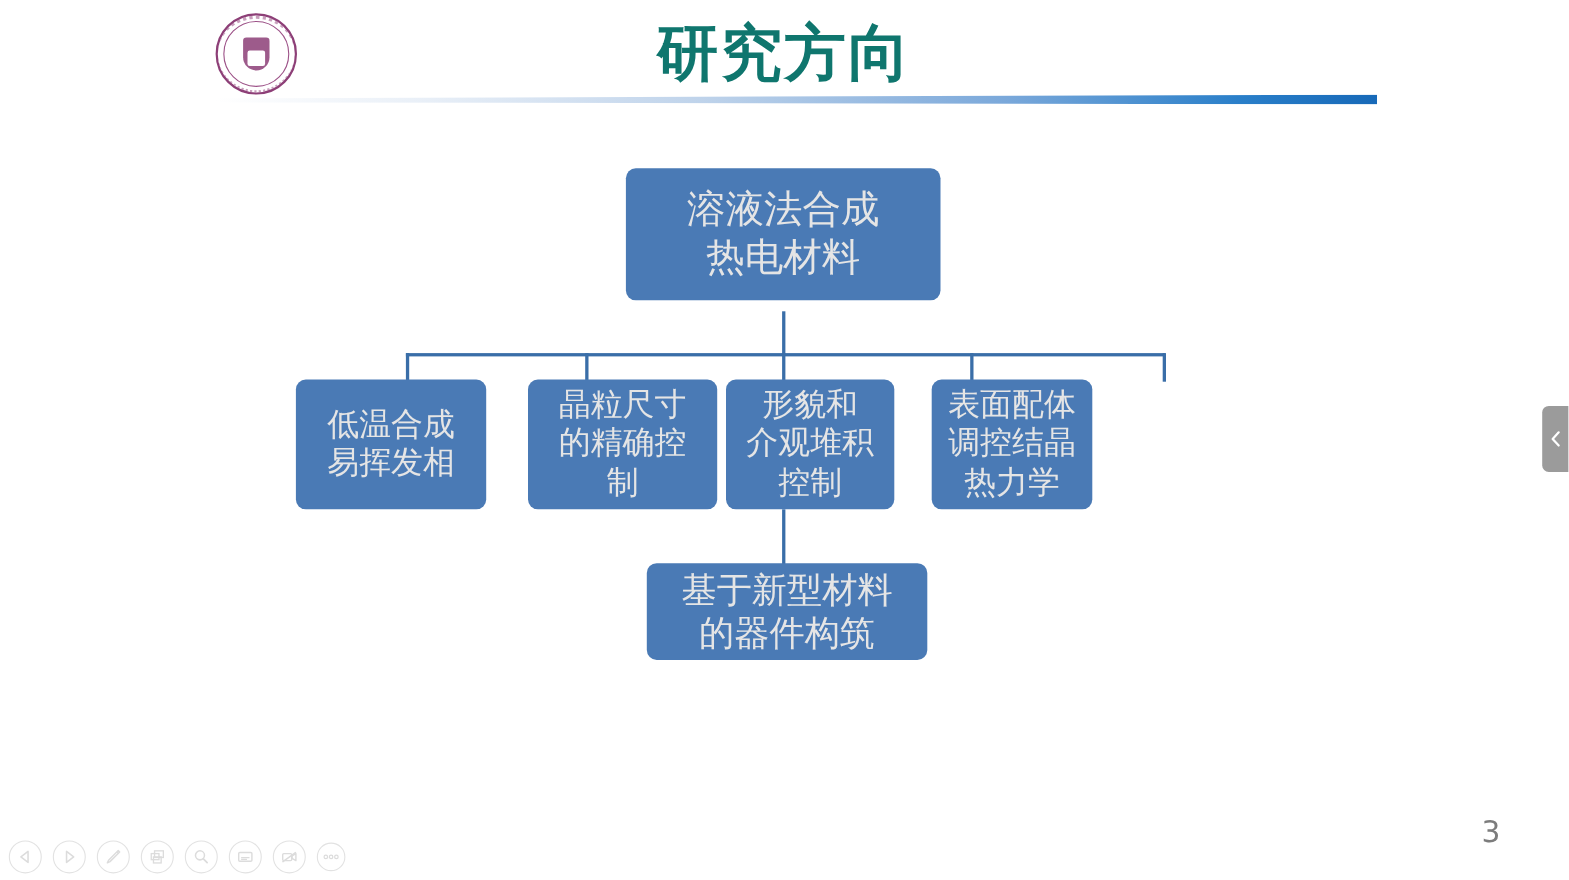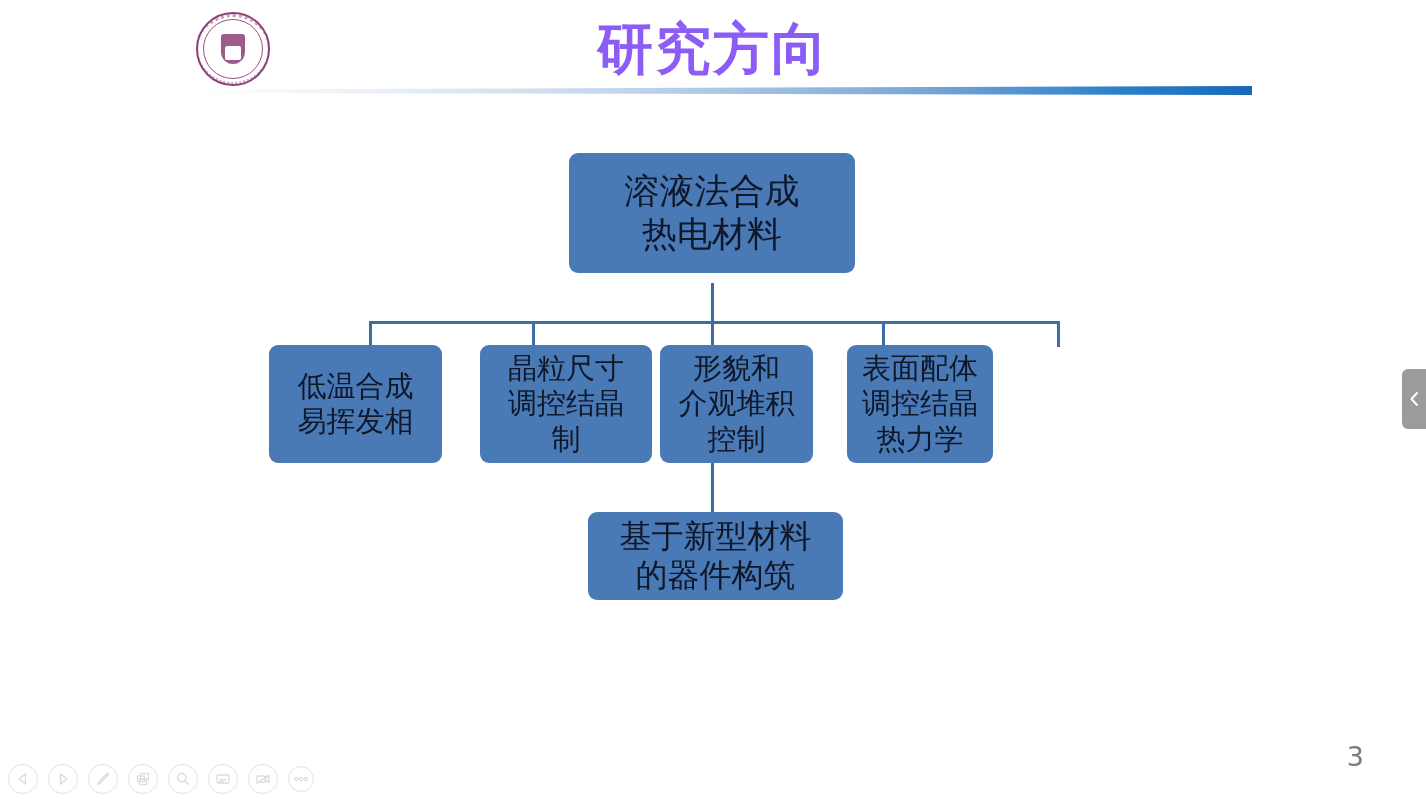--- a/index.html
+++ b/index.html
@@ -69,21 +69,21 @@
 
   #slide-title {
     position: absolute;
     left: 0;
     top: 14px;
     width: 1426px;
     text-align: center;
     font-size: 56px;
     line-height: 70px;
     font-weight: bold;
-    color: #8b5cf6;
+    color: #0f766e;
     letter-spacing: 2px;
     font-family: "DejaVu Sans", "Liberation Sans", sans-serif;
   }
 
   #title-rule {
     position: absolute;
     left: 196px;
     top: 86px;
     width: 1056px;
     height: 9px;
@@ -95,30 +95,30 @@
         #2a7fc9 88%,
         #1769b8 100%);
     clip-path: polygon(0% 38%, 100% 0%, 100% 100%, 0% 78%);
   }
 
   
   .node {
     position: absolute;
     background: #4a7ab5;
     border-radius: 9px;
-    color: #0f172a;
+    color: #e5e5e5;
     display: flex;
     align-items: center;
     justify-content: center;
     text-align: center;
     font-weight: normal;
     line-height: 1.22;
     padding: 4px 6px;
     white-space: pre-line;
-    font-family: Liberation Sans, sans-serif;
+    font-family: Liberation Serif, serif;
   }
 
   #node-root {
     left: 569px; top: 153px;
     width: 286px; height: 120px;
     font-size: 35px;
   }
 
   #node-bottom {
     left: 588px; top: 512px;
@@ -218,21 +218,21 @@
   <div class="conn conn-v" id="c-d3"></div>
   <div class="conn conn-v" id="c-d4"></div>
   <div class="conn conn-v" id="c-down-bottom"></div>
 
   <div class="node" id="node-root">溶液法合成
 热电材料</div>
 
   <div class="node node-mid" id="node-m0">低温合成
 易挥发相</div>
   <div class="node node-mid" id="node-m1">晶粒尺寸
-调控结晶
+的精确控
 制</div>
   <div class="node node-mid" id="node-m2">形貌和
 介观堆积
 控制</div>
   <div class="node node-mid" id="node-m3">表面配体
 调控结晶
 热力学</div>
 
   <div class="node" id="node-bottom">基于新型材料
 的器件构筑</div>

